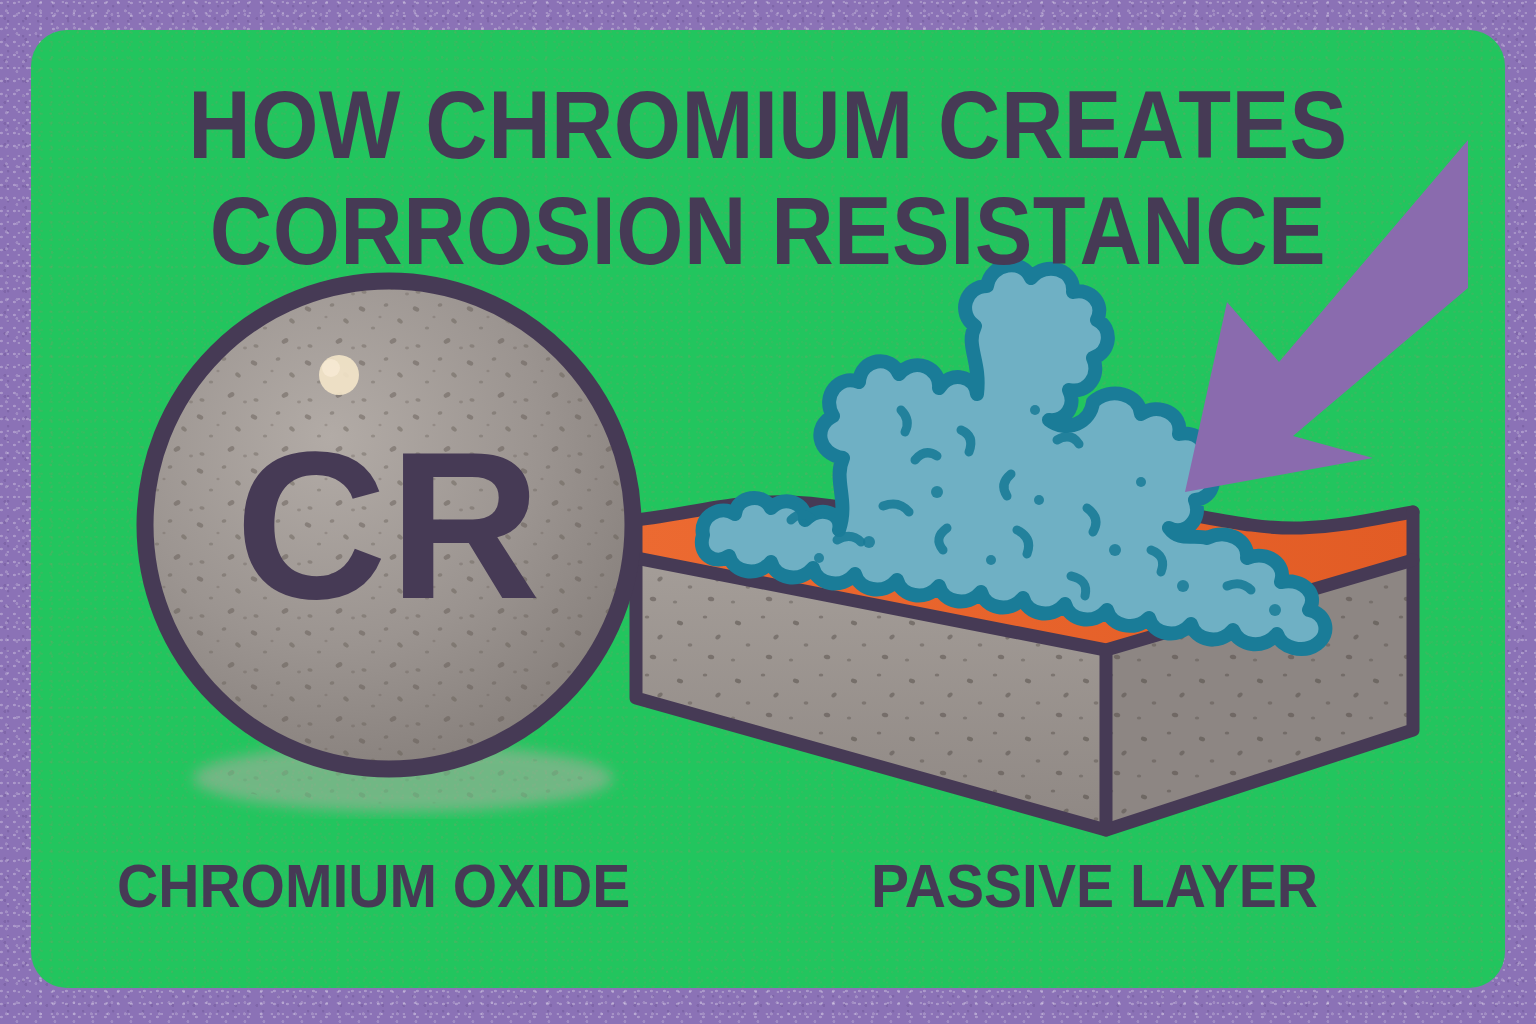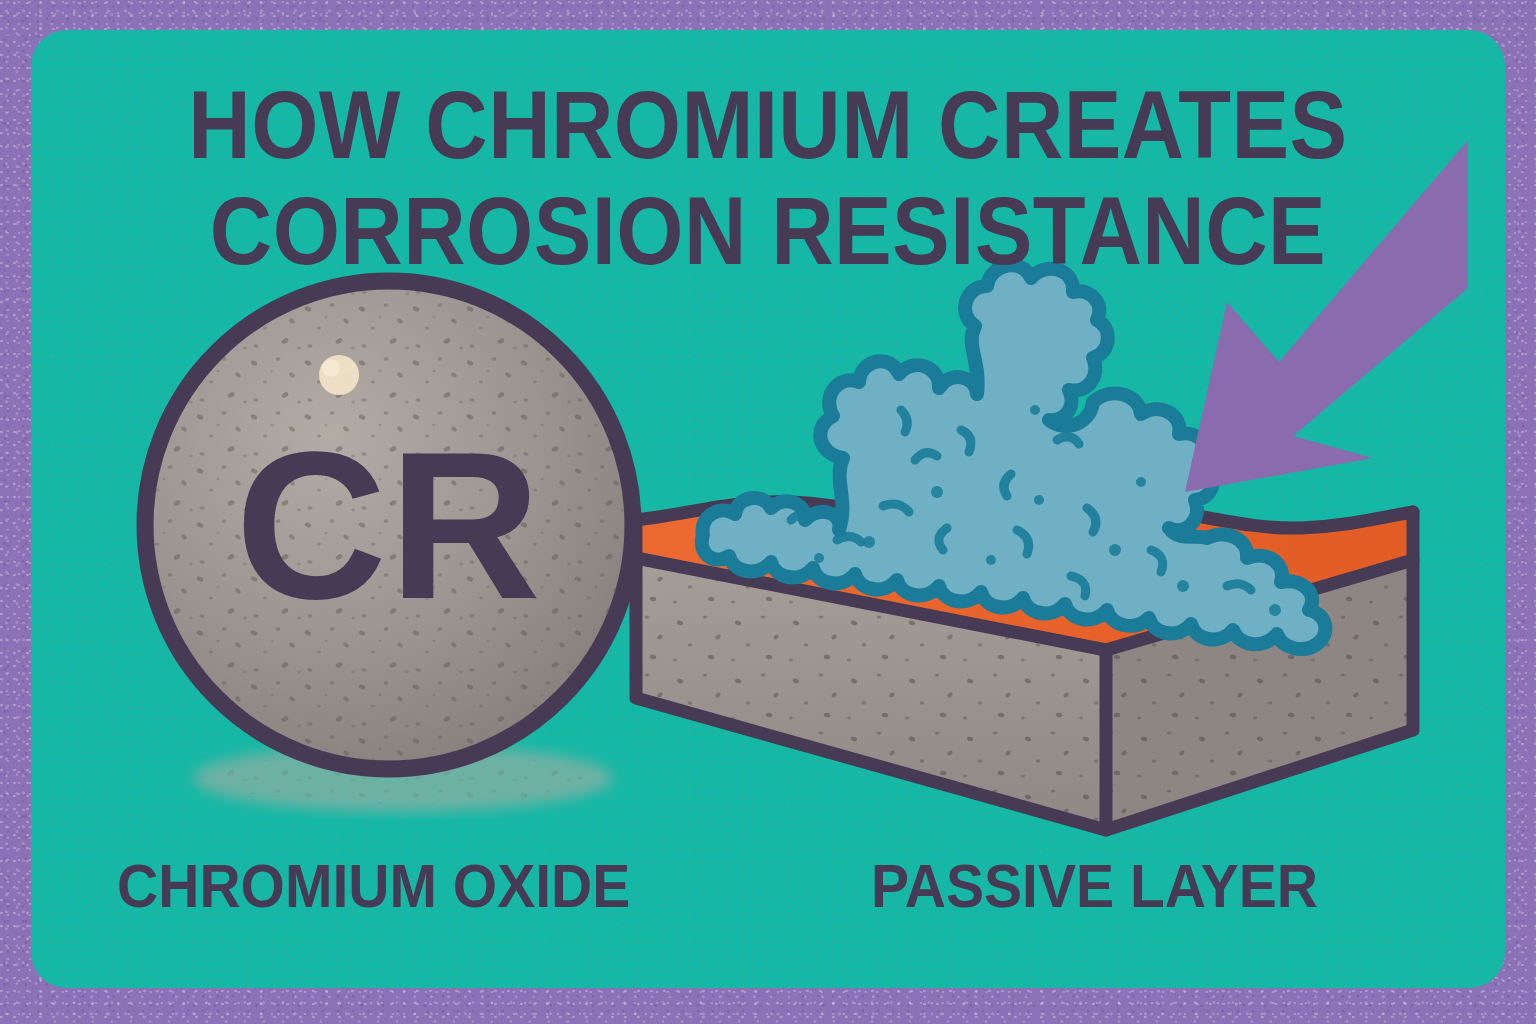--- a/index.html
+++ b/index.html
@@ -25,21 +25,21 @@
       radial-gradient(circle at 89% 77%, rgba(255,255,255,.20) 0 1.2px, transparent 1.7px),
       radial-gradient(circle at 54% 41%, rgba(60,35,90,.18) 0 1.1px, transparent 1.6px),
       radial-gradient(circle at 23% 88%, rgba(60,35,90,.16) 0 1.2px, transparent 1.7px);
     background-size:13px 13px, 17px 17px, 11px 11px, 19px 19px, 15px 15px, 21px 21px;
     mix-blend-mode:normal;opacity:.9;
   }
 
   
   .card{
     position:absolute;left:31px;top:30px;width:1474px;height:958px;
-    background:#14b8a6;border-radius:36px;overflow:hidden;
+    background:#22c55e;border-radius:36px;overflow:hidden;
   }
   .card::after{ 
     content:"";position:absolute;inset:0;pointer-events:none;
     background-image:
       radial-gradient(circle at 17% 31%, rgba(170,140,105,.16) 0 1.0px, transparent 1.5px),
       radial-gradient(circle at 62% 12%, rgba(170,140,105,.13) 0 1.1px, transparent 1.6px),
       radial-gradient(circle at 83% 59%, rgba(170,140,105,.15) 0 0.9px, transparent 1.4px),
       radial-gradient(circle at 41% 81%, rgba(170,140,105,.12) 0 1.1px, transparent 1.6px);
     background-size:9px 9px, 13px 13px, 11px 11px, 15px 15px;
     opacity:.85;

